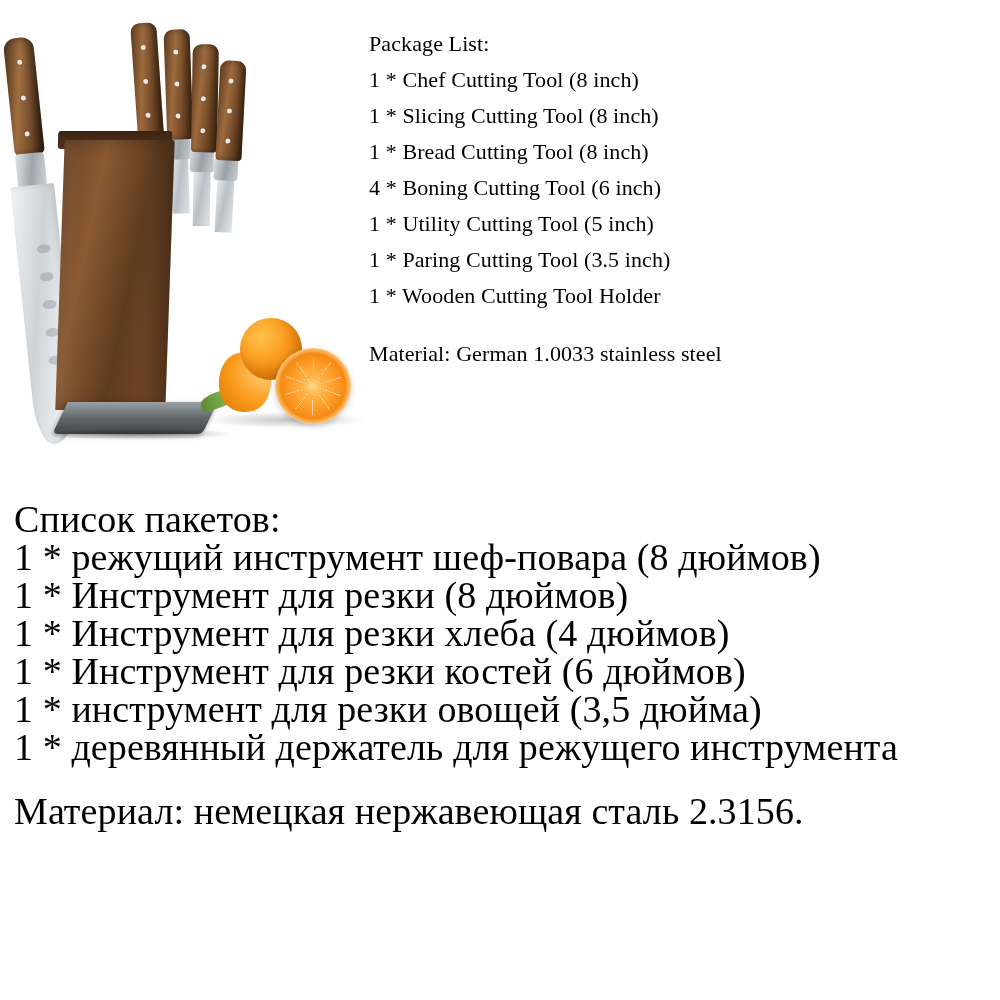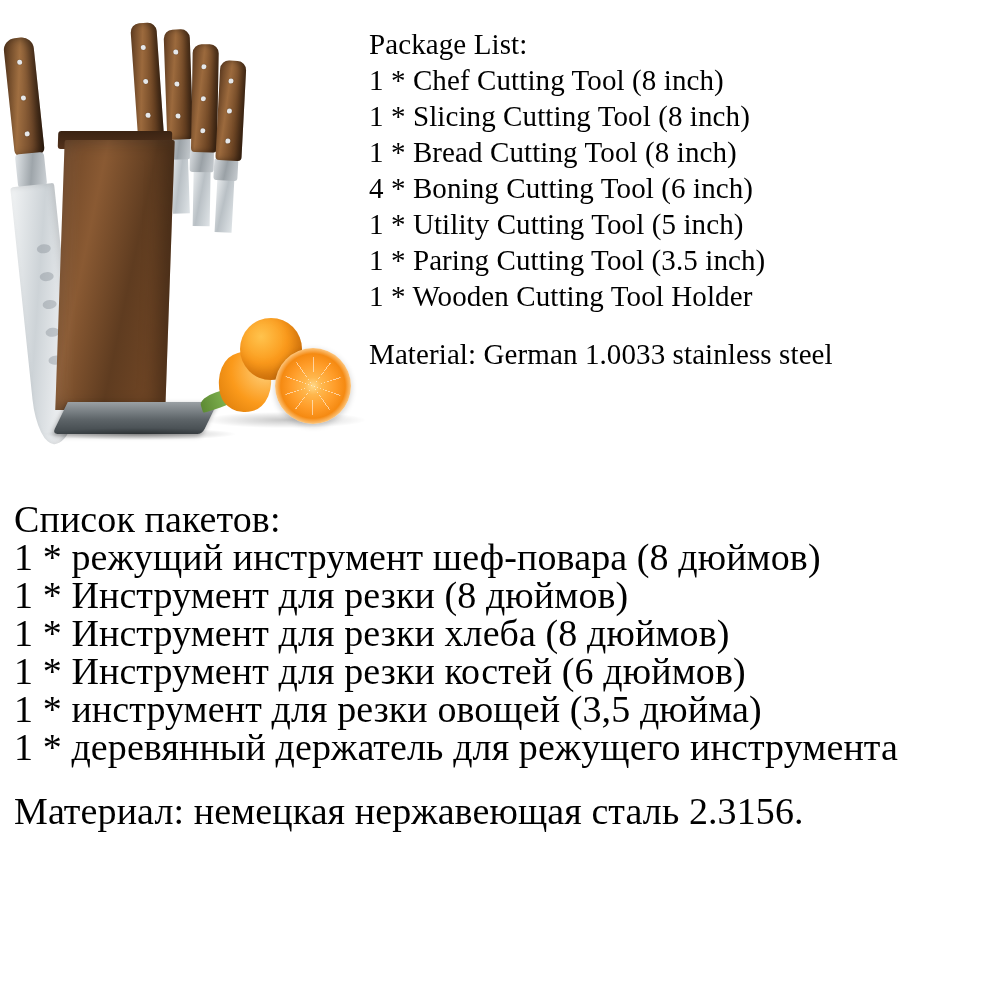--- a/index.html
+++ b/index.html
@@ -215,21 +215,21 @@
     top: 26px;
     width: 620px;
   }
   #russian-block {
     position: absolute;
     left: 14px;
     top: 500px;
     width: 975px;
   }
   .line {
-    font-size: 29px;
+    font-size: 22px;
     line-height: 36px;
     white-space: pre;
     letter-spacing: 0.1px;
   }
   #russian-block .line {
     font-size: 38px;
     line-height: 38px;
   }
   .gap {
     height: 22px;
@@ -316,19 +316,19 @@
   <div class="line">1 * Paring Cutting Tool (3.5 inch)</div>
   <div class="line">1 * Wooden Cutting Tool Holder</div>
   <div class="gap"></div>
   <div class="line">Material: German 1.0033 stainless steel</div>
 </div>
 
 <div id="russian-block">
   <div class="line">Список пакетов:</div>
   <div class="line">1 * режущий инструмент шеф-повара (8 дюймов)</div>
   <div class="line">1 * Инструмент для резки (8 дюймов)</div>
-  <div class="line">1 * Инструмент для резки хлеба (8 дюймов)</div>
+  <div class="line">1 * Инструмент для резки хлеба (4 дюймов)</div>
   <div class="line">1 * Инструмент для резки костей (6 дюймов)</div>
   <div class="line">1 * инструмент для резки овощей (3,5 дюйма)</div>
   <div class="line">1 * деревянный держатель для режущего инструмента</div>
   <div class="gap"></div>
   <div class="line">Материал: немецкая нержавеющая сталь 2.3156.</div>
 </div>
 
 </body></html>

